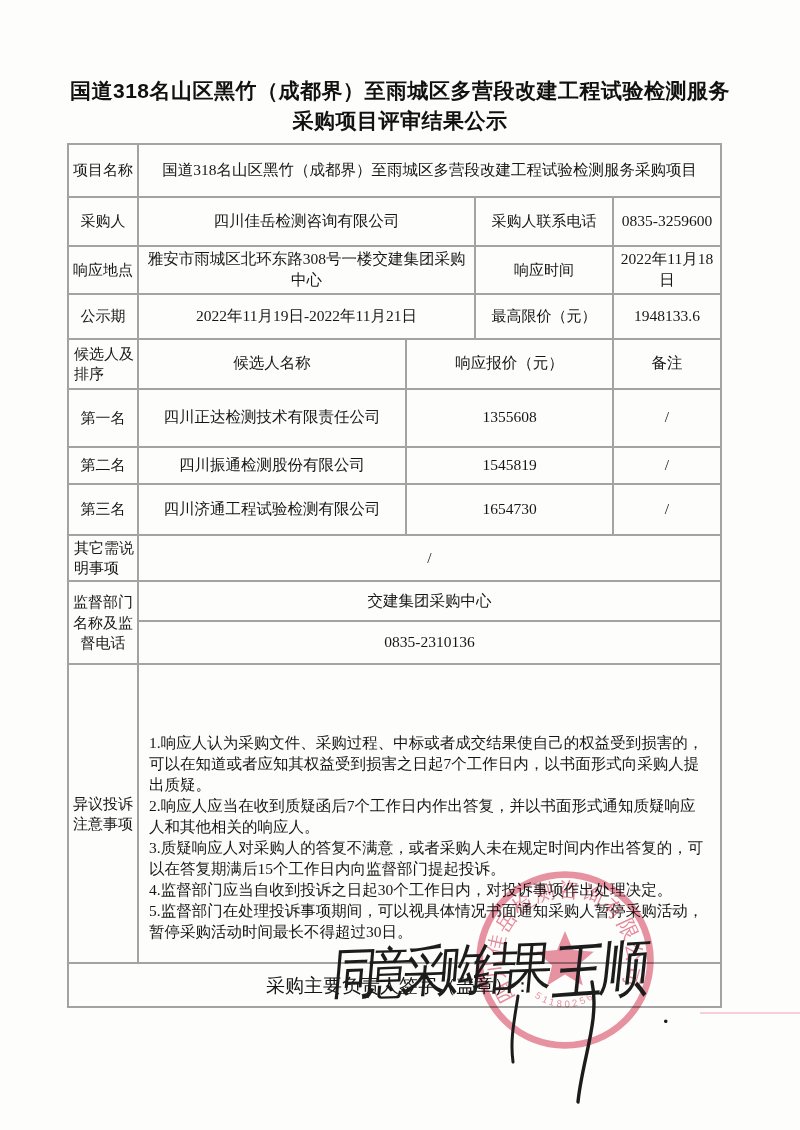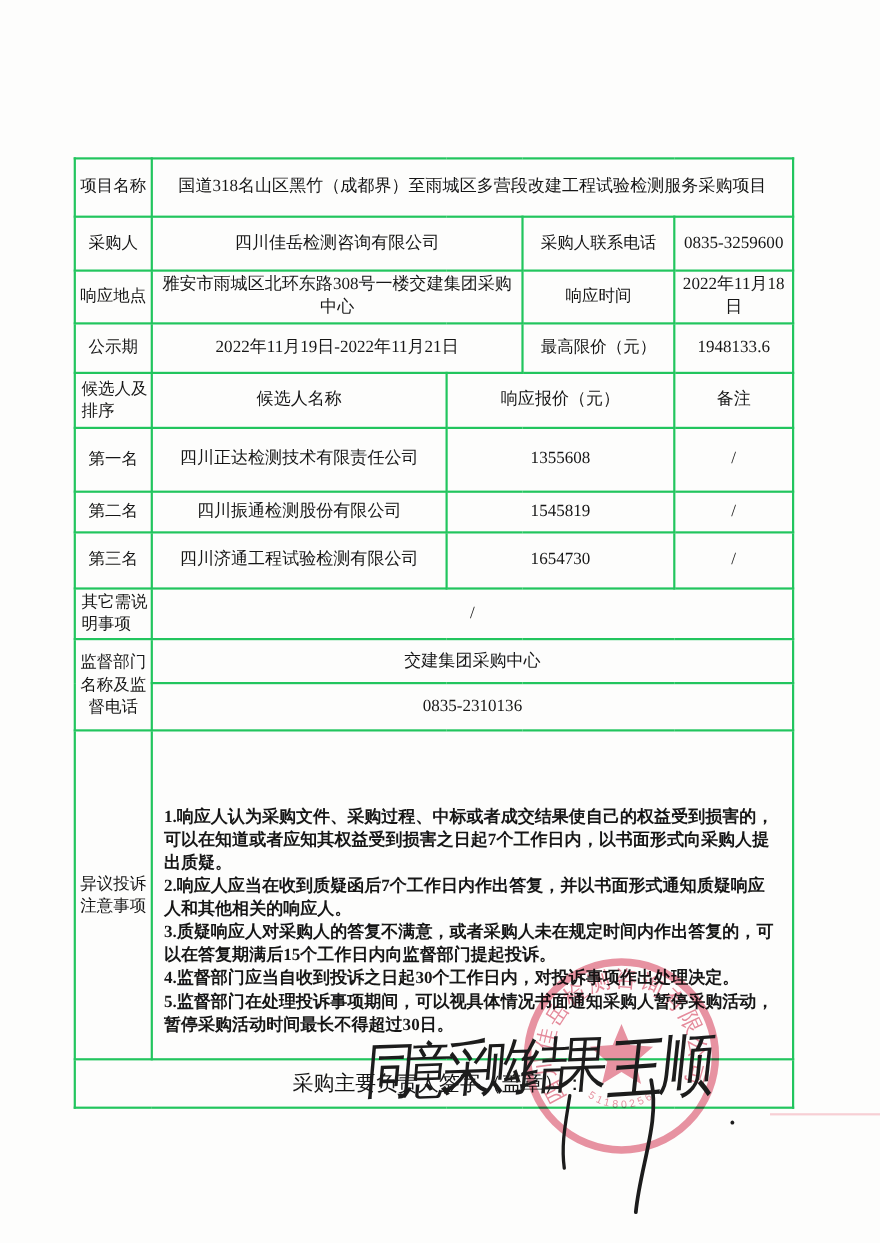--- a/index.html
+++ b/index.html
@@ -23,34 +23,34 @@
     letter-spacing:0.5px;
   }
   table.main {
     position:absolute; top:143px; left:67px;
     width:653px;
     border-collapse:collapse;
     table-layout:fixed;
     font-size:15.5px;
   }
   table.main td {
-    border:2px solid #22c55e;
+    border:2px solid #a3a3a3;
     text-align:center; vertical-align:middle;
     padding:2px 3px;
     line-height:1.35;
   }
   td.lbl { font-size:15px; }
   .objection-cell {
     text-align:left !important;
     vertical-align:top !important;
     padding:68px 10px 10px 10px !important;
     line-height:1.6;
     font-size:15.5px;
   }
-  .objection-cell div { margin:0;font-weight:bold; }
+  .objection-cell div { margin:0; }
   .sign-cell {
     text-align:right;
     padding-left:12px !important;
     font-size:19px;
   }
   
   .stamp {
     position:absolute; left:468px; top:863px;
     width:194px; height:194px;
     mix-blend-mode:multiply;
@@ -85,20 +85,21 @@
   .pink-line {
     position:absolute; left:700px; top:1012px; width:100px; height:2px;
     background:rgba(240,150,165,0.45);
   }
 </style>
 </head>
 <body>
 
 <div class="page">
 
+  <div class="doc-title">国道318名山区黑竹（成都界）至雨城区多营段改建工程试验检测服务采购项目评审结果公示</div>
 
   <table class="main">
     <colgroup>
       <col style="width:70px">
         <col style="width:268px">
         <col style="width:69px">
       <col style="width:138px">
         <col style="width:108px">
     </colgroup>
     <tbody>

